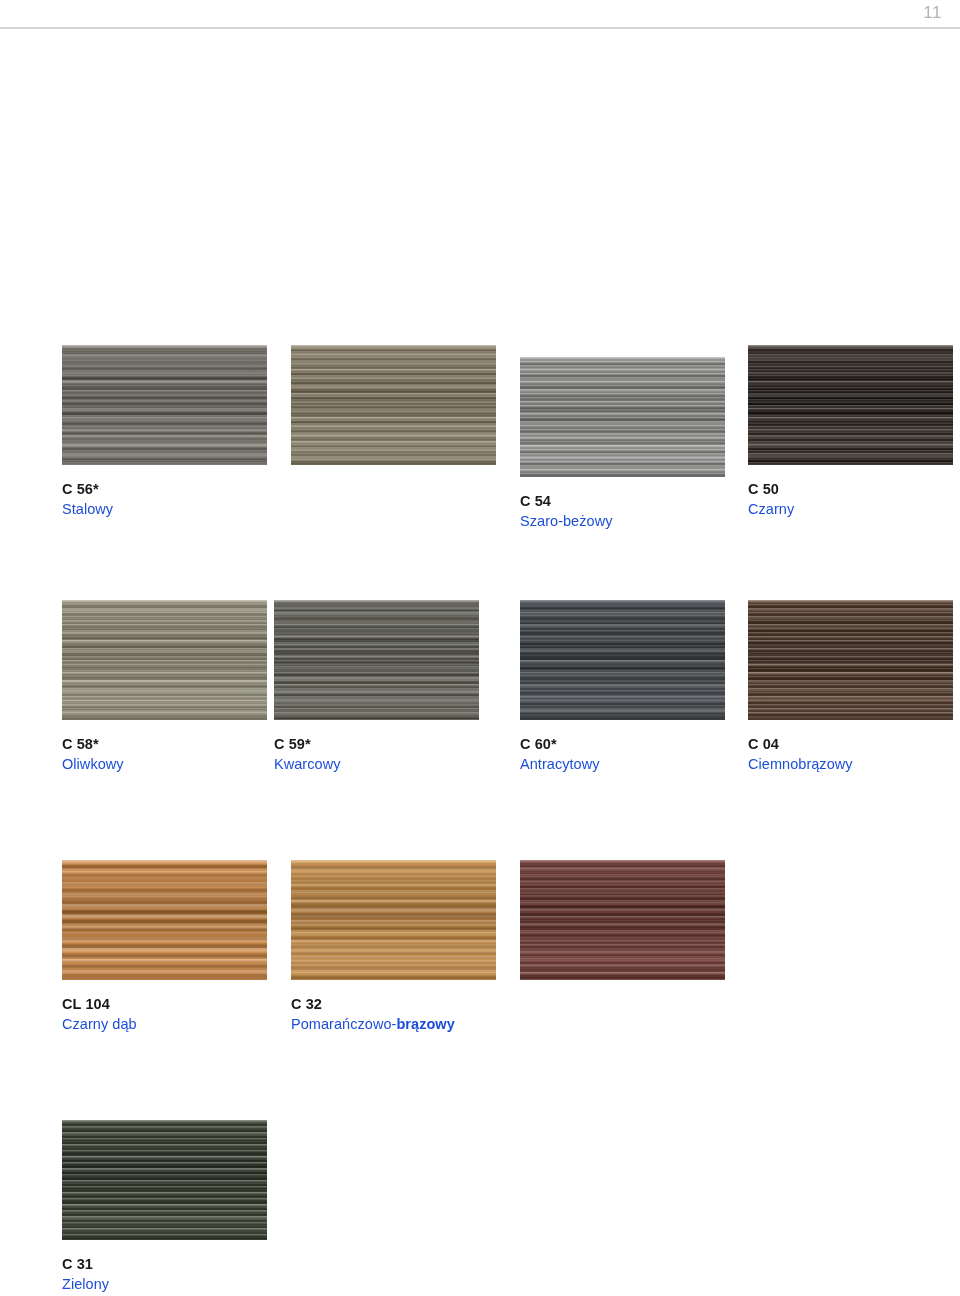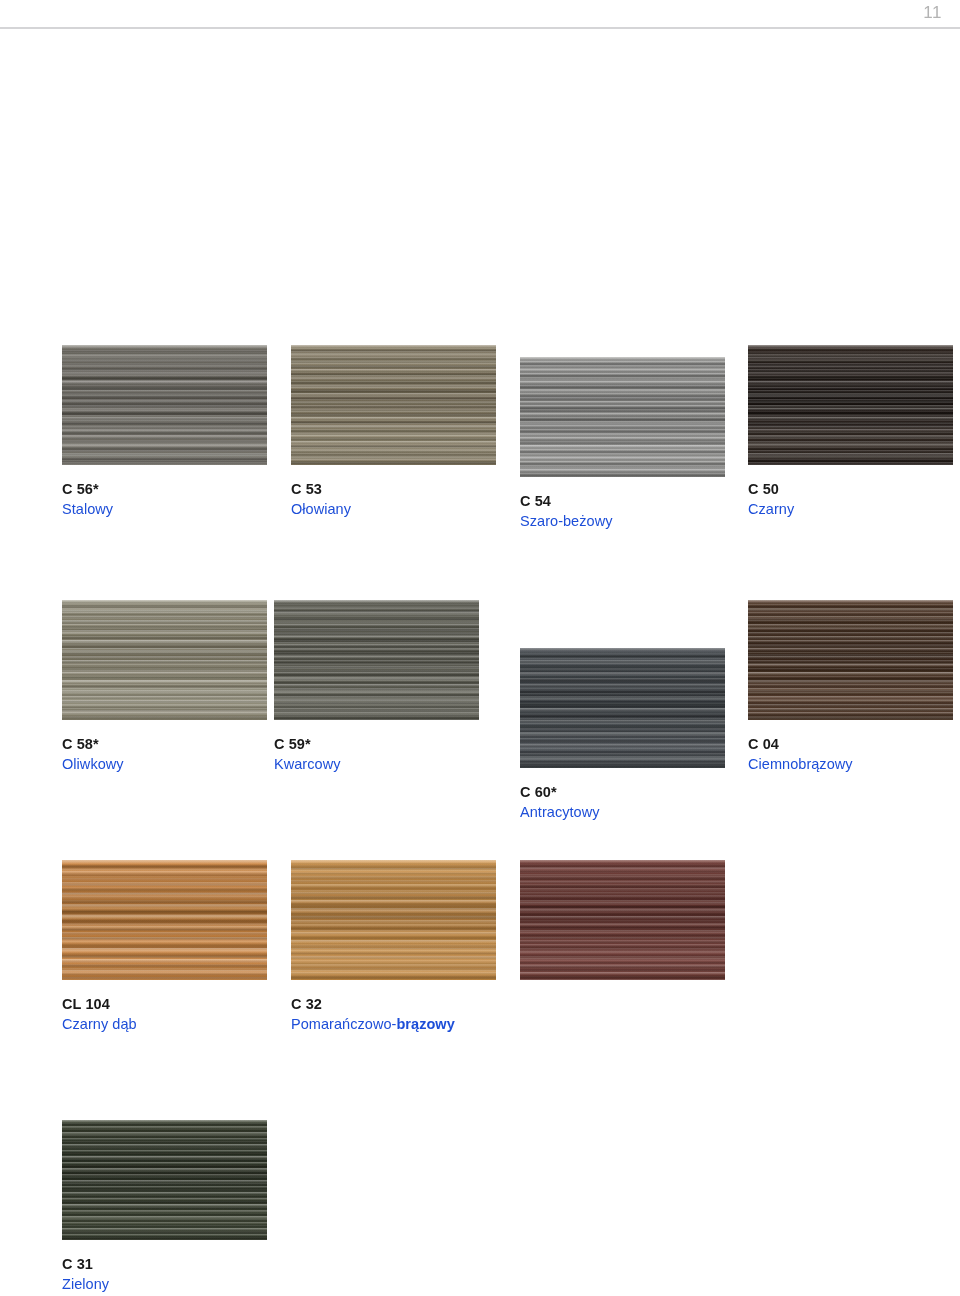--- a/index.html
+++ b/index.html
@@ -111,24 +111,20 @@
         </div>
         <div class="swatch-caption">
           <div class="swatch-code">C 56*</div>
           <div class="swatch-name"><span>Stalowy</span></div>
         </div>
       </div>
       <div class="swatch-cell" style="left: 291px;">
         <div class="swatch-chip" style="background: rgb(134, 124, 100);">
           <div class="grain" style="background: repeating-linear-gradient(rgba(255, 255, 255, 0.145) 0px, rgba(255, 255, 255, 0) 1.4px, rgba(0, 0, 0, 0.106) 2.2px, rgba(0, 0, 0, 0) 3px), repeating-linear-gradient(rgba(255, 255, 255, 0.09) 0px, rgba(255, 255, 255, 0) 3.6px, rgba(0, 0, 0, 0.094) 5.8px, rgba(0, 0, 0, 0) 8px), repeating-linear-gradient(rgba(255, 255, 255, 0.075) 0px, rgba(255, 255, 255, 0) 2.7px, rgba(0, 0, 0, 0.09) 4.3px, rgba(0, 0, 0, 0) 6px), repeating-linear-gradient(rgba(255, 255, 255, 0.145) 0px, rgba(255, 255, 255, 0) 3.6px, rgba(0, 0, 0, 0.14) 5.8px, rgba(0, 0, 0, 0) 8px), repeating-linear-gradient(rgba(255, 255, 255, 0.1) 0px, rgba(255, 255, 255, 0) 4.5px, rgba(0, 0, 0, 0.075) 7.2px, rgba(0, 0, 0, 0) 10px), linear-gradient(rgb(150, 140, 116) 0%, rgb(134, 124, 100) 18%, rgb(119, 109, 87) 46%, rgb(134, 124, 100) 63%, rgb(150, 140, 116) 82%, rgb(134, 124, 100) 100%);"></div>
         </div>
-        <div class="swatch-caption">
-          <div class="swatch-code">C 53</div>
-          <div class="swatch-name"><span>Ołowiany</span></div>
-        </div>
       </div>
       <div class="swatch-cell" style="left: 520px; margin-top: 12px;">
         <div class="swatch-chip" style="background: rgb(139, 139, 137);">
           <div class="grain" style="background: repeating-linear-gradient(rgba(255, 255, 255, 0.118) 0px, rgba(255, 255, 255, 0) 5px, rgba(0, 0, 0, 0.13) 7.9px, rgba(0, 0, 0, 0) 11px), repeating-linear-gradient(rgba(255, 255, 255, 0.098) 0px, rgba(255, 255, 255, 0) 3.6px, rgba(0, 0, 0, 0.043) 5.8px, rgba(0, 0, 0, 0) 8px), repeating-linear-gradient(rgba(255, 255, 255, 0.176) 0px, rgba(255, 255, 255, 0) 1.8px, rgba(0, 0, 0, 0.09) 2.9px, rgba(0, 0, 0, 0) 4px), repeating-linear-gradient(rgba(255, 255, 255, 0.15) 0px, rgba(255, 255, 255, 0) 1.8px, rgba(0, 0, 0, 0.094) 2.9px, rgba(0, 0, 0, 0) 4px), repeating-linear-gradient(rgba(255, 255, 255, 0.063) 0px, rgba(255, 255, 255, 0) 5px, rgba(0, 0, 0, 0.11) 7.9px, rgba(0, 0, 0, 0) 11px), linear-gradient(rgb(155, 155, 153) 0%, rgb(139, 139, 137) 18%, rgb(124, 124, 122) 46%, rgb(139, 139, 137) 63%, rgb(155, 155, 153) 82%, rgb(139, 139, 137) 100%);"></div>
         </div>
         <div class="swatch-caption">
           <div class="swatch-code">C 54</div>
           <div class="swatch-name"><span>Szaro-beżowy</span></div>
         </div>
       </div>
@@ -154,21 +150,21 @@
       </div>
       <div class="swatch-cell" style="left: 274px;">
         <div class="swatch-chip" style="background: rgb(91, 91, 80);">
           <div class="grain" style="background: repeating-linear-gradient(rgba(255, 255, 255, 0.137) 0px, rgba(255, 255, 255, 0) 3.1px, rgba(0, 0, 0, 0.12) 5px, rgba(0, 0, 0, 0) 7px), repeating-linear-gradient(rgba(255, 255, 255, 0.173) 0px, rgba(255, 255, 255, 0) 1.8px, rgba(0, 0, 0, 0.125) 2.9px, rgba(0, 0, 0, 0) 4px), repeating-linear-gradient(rgba(255, 255, 255, 0.08) 0px, rgba(255, 255, 255, 0) 5px, rgba(0, 0, 0, 0.07) 7.9px, rgba(0, 0, 0, 0) 11px), repeating-linear-gradient(rgba(255, 255, 255, 0.165) 0px, rgba(255, 255, 255, 0) 2.7px, rgba(0, 0, 0, 0.114) 4.3px, rgba(0, 0, 0, 0) 6px), repeating-linear-gradient(rgba(255, 255, 255, 0.1) 0px, rgba(255, 255, 255, 0) 5px, rgba(0, 0, 0, 0.08) 7.9px, rgba(0, 0, 0, 0) 11px), linear-gradient(rgb(106, 106, 95) 0%, rgb(91, 91, 80) 18%, rgb(78, 78, 68) 46%, rgb(91, 91, 80) 63%, rgb(106, 106, 95) 82%, rgb(91, 91, 80) 100%);"></div>
         </div>
         <div class="swatch-caption">
           <div class="swatch-code">C 59*</div>
           <div class="swatch-name"><span>Kwarcowy</span></div>
         </div>
       </div>
-      <div class="swatch-cell" style="left: 520px; margin-top: 48px;">
+      <div class="swatch-cell" style="left: 520px;">
         <div class="swatch-chip" style="background: rgb(65, 70, 74);">
           <div class="grain" style="background: repeating-linear-gradient(rgba(255, 255, 255, 0.114) 0px, rgba(255, 255, 255, 0) 2.3px, rgba(0, 0, 0, 0.145) 3.6px, rgba(0, 0, 0, 0) 5px), repeating-linear-gradient(rgba(255, 255, 255, 0.05) 0px, rgba(255, 255, 255, 0) 1.4px, rgba(0, 0, 0, 0.075) 2.2px, rgba(0, 0, 0, 0) 3px), repeating-linear-gradient(rgba(255, 255, 255, 0.05) 0px, rgba(255, 255, 255, 0) 4.5px, rgba(0, 0, 0, 0.07) 7.2px, rgba(0, 0, 0, 0) 10px), repeating-linear-gradient(rgba(255, 255, 255, 0.17) 0px, rgba(255, 255, 255, 0) 5.4px, rgba(0, 0, 0, 0.067) 8.6px, rgba(0, 0, 0, 0) 12px), repeating-linear-gradient(rgba(255, 255, 255, 0.063) 0px, rgba(255, 255, 255, 0) 5.4px, rgba(0, 0, 0, 0.114) 8.6px, rgba(0, 0, 0, 0) 12px), linear-gradient(rgb(78, 83, 88) 0%, rgb(65, 70, 74) 18%, rgb(54, 59, 63) 46%, rgb(65, 70, 74) 63%, rgb(78, 83, 88) 82%, rgb(65, 70, 74) 100%);"></div>
         </div>
         <div class="swatch-caption">
           <div class="swatch-code">C 60*</div>
           <div class="swatch-name"><span>Antracytowy</span></div>
         </div>
       </div>
       <div class="swatch-cell" style="left: 748px;">
         <div class="swatch-chip" style="background: rgb(74, 51, 35);">

